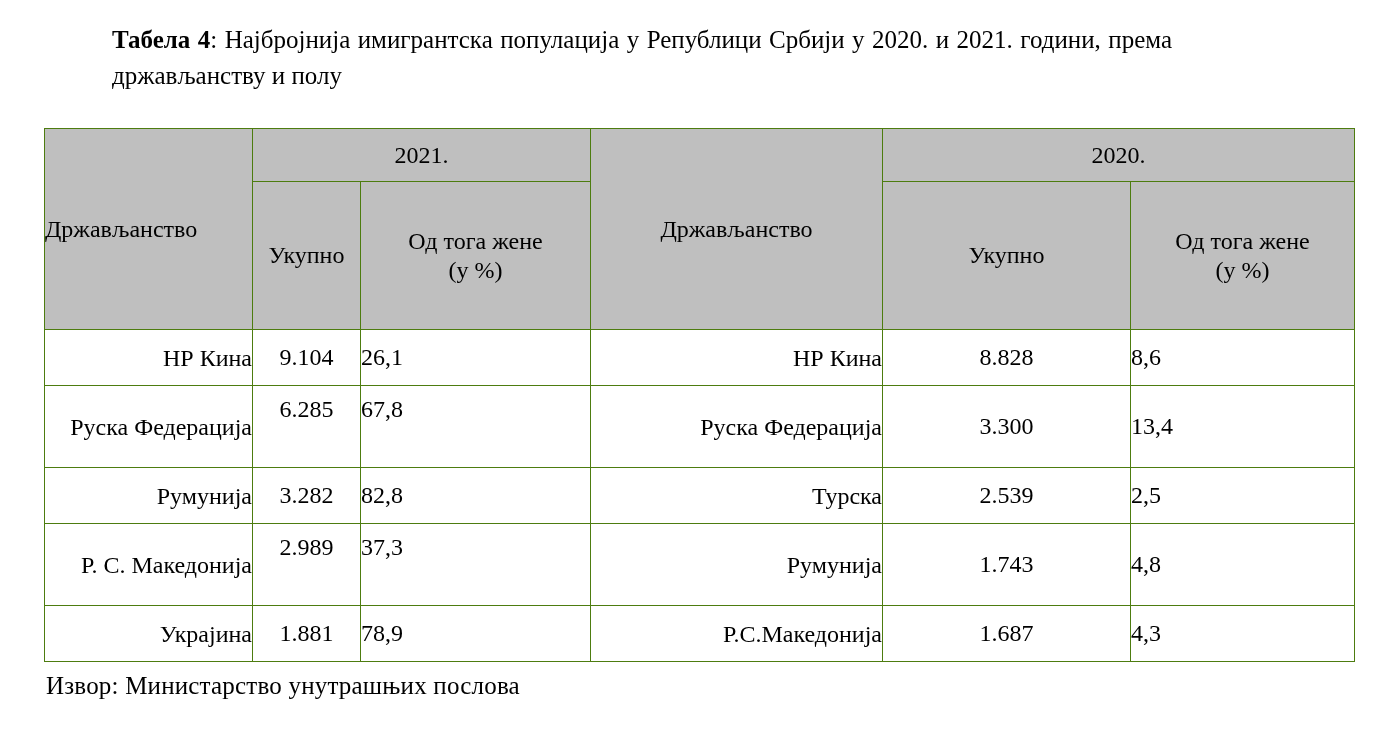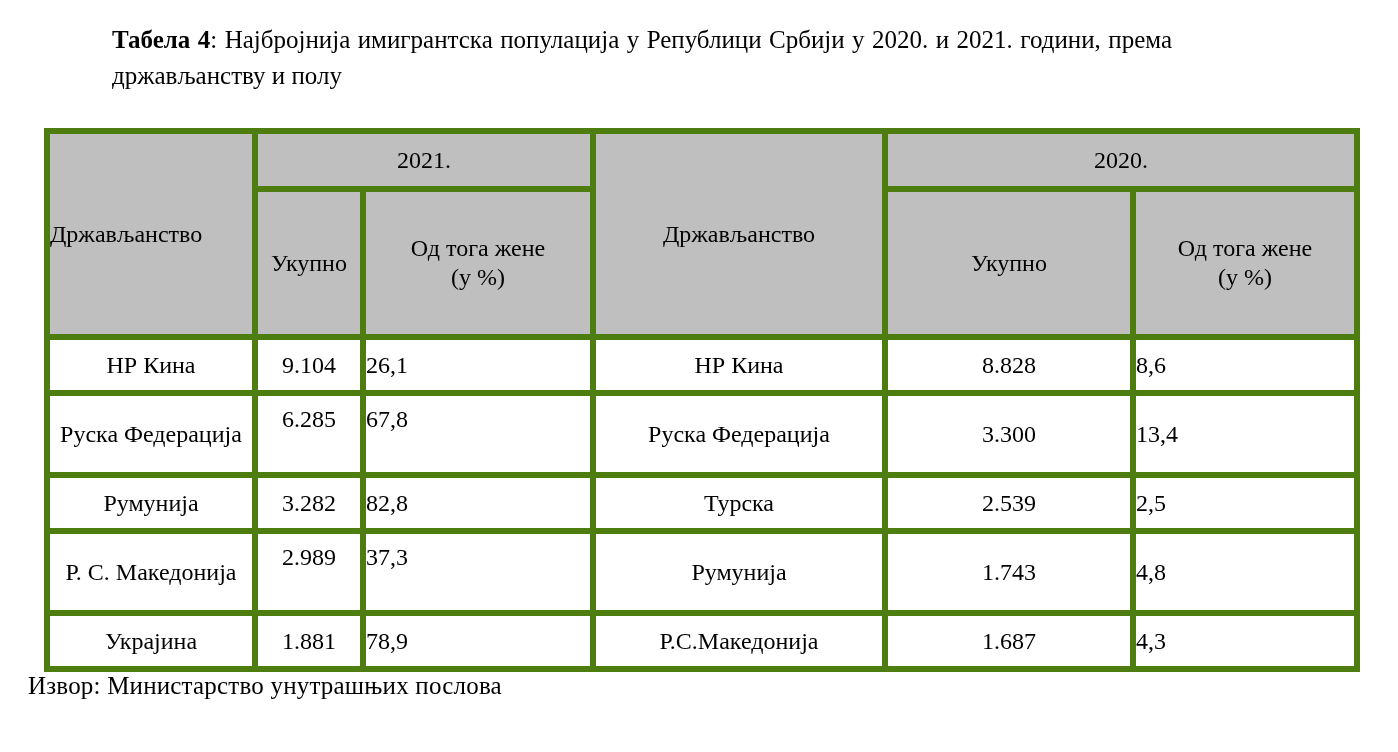--- a/index.html
+++ b/index.html
@@ -39,21 +39,21 @@
     left: 44px;
     top: 128px;
     width: 1310px;
   }
   table.tbl {
     border-collapse: collapse;
     width: 1310px;
     table-layout: fixed;
   }
   table.tbl td, table.tbl th {
-    border: 6px solid #4d7c0f;
+    border: 1px solid #4d7c0f;
     padding: 0;
     font-weight: normal;
     font-size: 24px;
     vertical-align: middle;
   }
   
   .hdr {
     background: #bfbfbf;
   }
   .hdr .yr {
@@ -78,21 +78,21 @@
     background: #bfbfbf;
     text-align: center;
     font-weight: bold;
     font-size: 24px;
     vertical-align: middle;
     line-height: 1.2;
     padding: 4px 6px;
   }
   
   td.c-country {
-    text-align: center;
+    text-align: right;
     padding: 6px 4px 6px 8px;
     line-height: 1.25;
     font-size: 24px;
   }
   td.c-num {
     text-align: center;
     padding: 6px 4px;
     font-size: 24px;
   }
   td.c-pct {
@@ -100,21 +100,21 @@
     font-size: 24px;
   }
   tr.datarow {
     height: 56px;
   }
   tr.datarow.tall {
     height: 82px;
   }
   .source {
     position: absolute;
-    left: 28px;
+    left: 46px;
     top: 672px;
     font-size: 25px;
     letter-spacing: 0.2px;
     font-family: Liberation Serif, serif;
   }
 </style>
 </head>
 <body>
 
 <div class="page">

